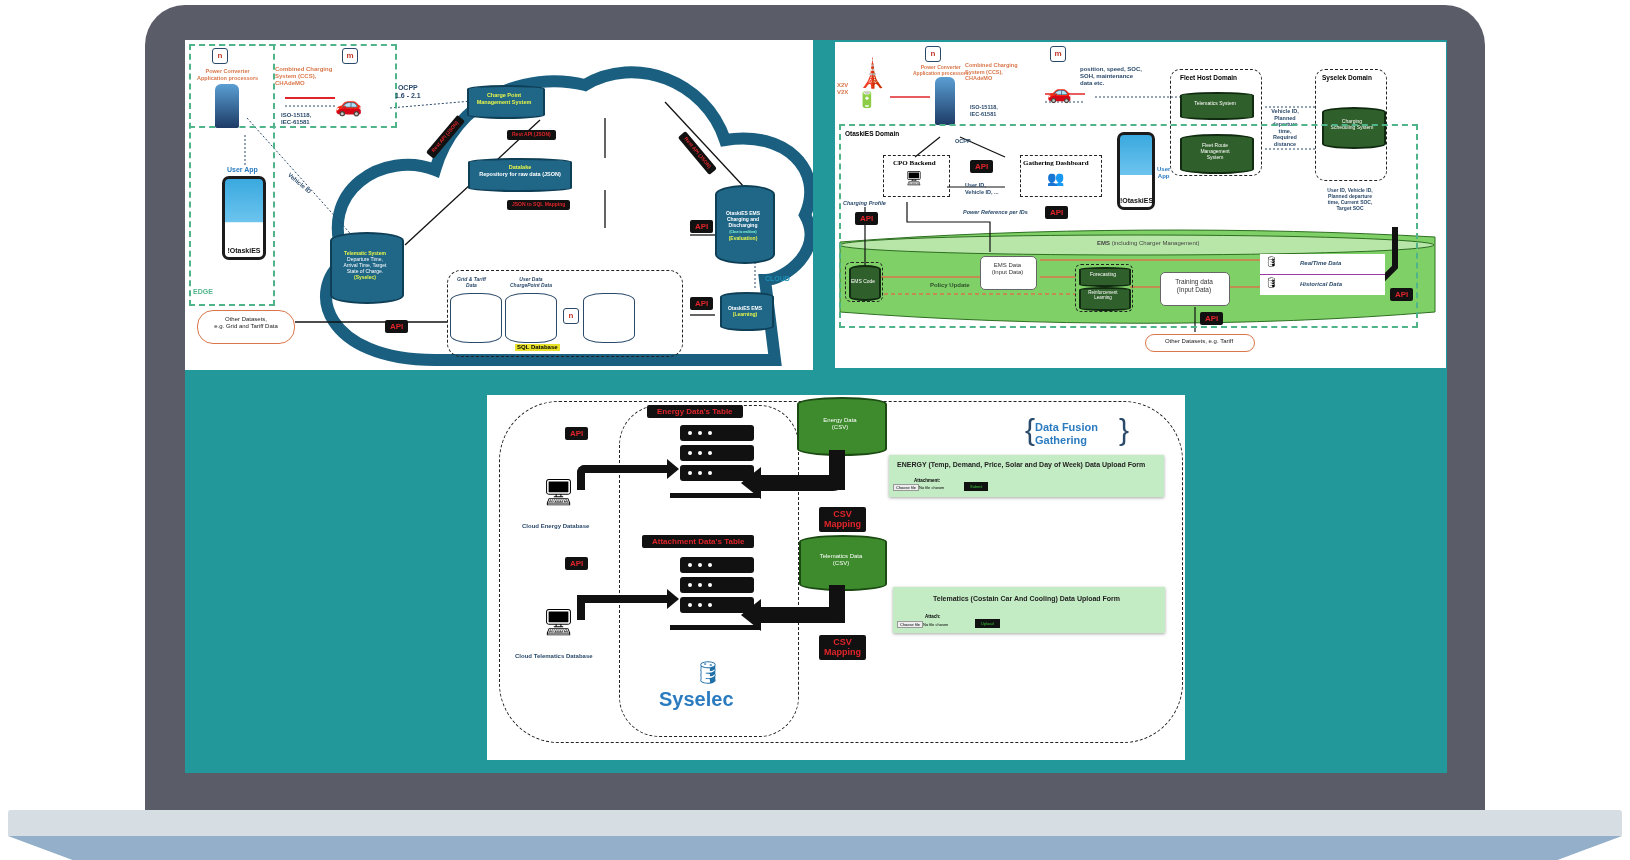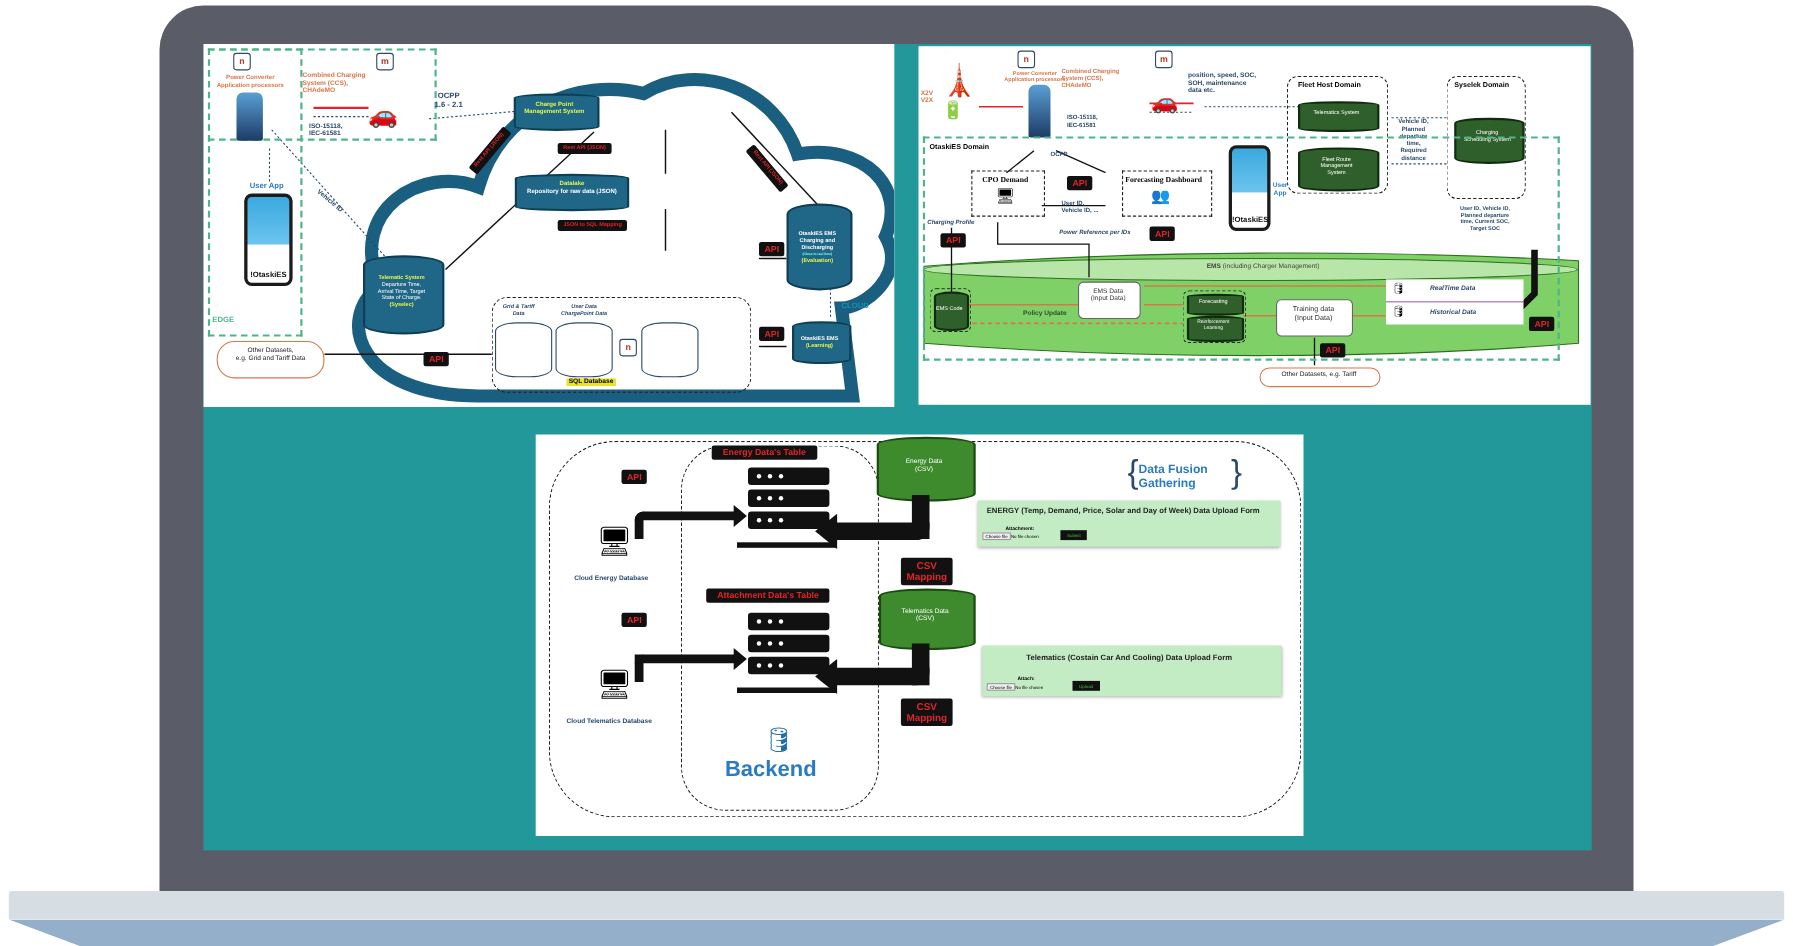--- a/index.html
+++ b/index.html
@@ -198,24 +198,24 @@
 Scheduling System</div>
   <div class="t b navy" style="left:475px;top:145px;width:80px;font-size:5px;text-align:center;">User ID, Vehicle ID,
 Planned departure
 time, Current SOC,
 Target SOC</div>
 
   <div class="dashg" style="left:4px;top:82px;width:575px;height:200px;"></div>
   <div class="t b" style="left:10px;top:88px;font-size:6.5px;">OtaskiES Domain</div>
   <div class="t b navy" style="left:120px;top:96px;font-size:5.5px;">OCPP</div>
   <div class="dashk" style="left:48px;top:113px;width:65px;height:40px;"></div>
-  <div class="t b" style="left:58px;top:117px;font-family:'Liberation Serif',serif;font-size:7px;">CPO Demand</div>
+  <div class="t b" style="left:58px;top:117px;font-family:'Liberation Serif',serif;font-size:7px;">CPO Backend</div>
   <div class="abs" style="left:70px;top:128px;font-size:14px;">🖥</div>
   <div class="dashk" style="left:185px;top:113px;width:80px;height:40px;"></div>
-  <div class="t b" style="left:188px;top:117px;font-family:'Liberation Serif',serif;font-size:7px;">Forecasting Dashboard</div>
+  <div class="t b" style="left:188px;top:117px;font-family:'Liberation Serif',serif;font-size:7px;">Gathering Dashboard</div>
   <div class="abs" style="left:212px;top:128px;font-size:14px;">👥</div>
   <div class="apibadge" style="left:135px;top:118px;">API</div>
   <div class="t b navy" style="left:130px;top:140px;font-size:5.5px;">User ID,
 Vehicle ID, ...</div>
   <div class="phone" style="left:282px;top:90px;width:38px;height:78px;">
       <div class="scr">
         <div class="logo">!OtaskiES</div>
       </div>
     </div>
   <div class="t b" style="left:322px;top:124px;color:#2b7bc0;font-size:6px;text-align:center;">User
@@ -335,14 +335,14 @@
 Mapping</div>
   <div class="form" style="left:406px;top:192px;width:272px;height:46px;">
     <div class="ttl" style="left:40px;top:8px;">Telematics (Costain Car And Cooling) Data Upload Form</div>
     <div class="lbl" style="left:32px;top:27px;">Attach:</div>
     <div class="choose" style="left:4px;top:34px;">Choose file</div>
     <div class="nofile" style="left:30px;top:35px;">No file chosen</div>
     <div class="btn" style="left:82px;top:32px;">Upload</div>
   </div>
 
   <div class="abs" style="left:207px;top:265px;font-size:22px;color:#1f6fa8;">🛢</div>
-  <div class="t b" style="left:172px;top:292px;font-size:20px;color:#2b7bc0;">Backend</div>
+  <div class="t b" style="left:172px;top:292px;font-size:20px;color:#2b7bc0;">Syselec</div>
 </div>
 
 </body></html>

